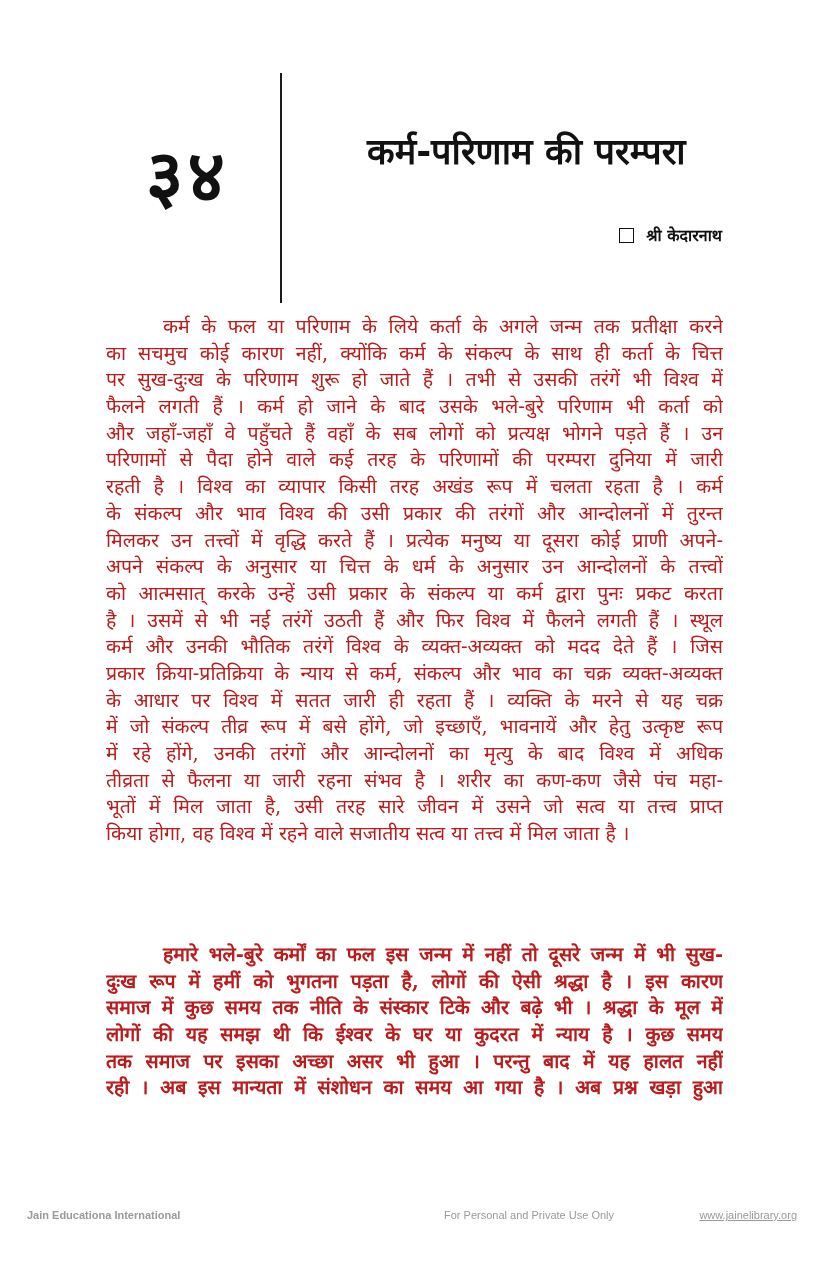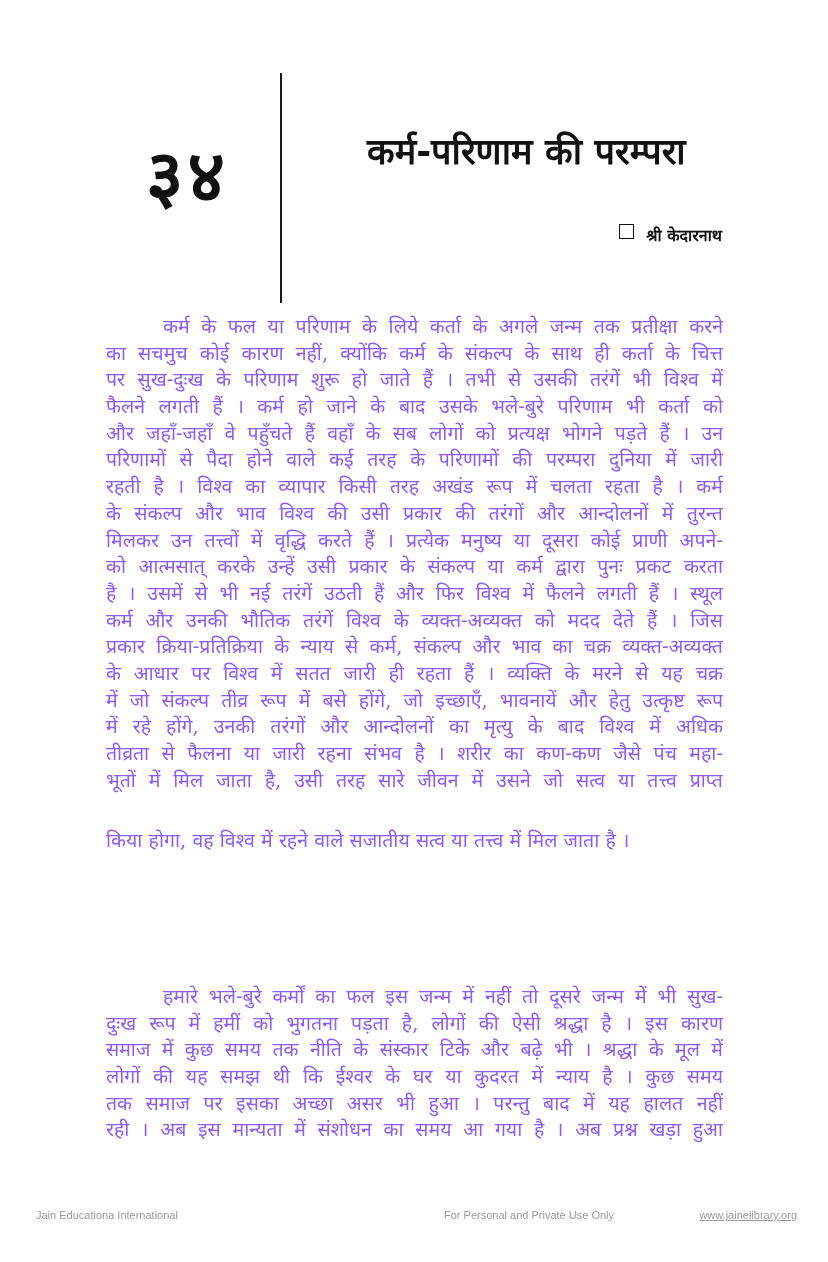--- a/index.html
+++ b/index.html
@@ -44,68 +44,68 @@
     line-height: 1.2;
     white-space: nowrap;
     color: #111;
     margin-left: 42px;
   }
   .byline {
     position: absolute;
     right: 106px;
     top: 224px;
     display: flex;
-    align-items: flex-start;
+    align-items: center;
     gap: 12px;
     font-family: "DejaVu Sans", sans-serif;
     font-weight: bold;
     font-size: 16px;
     color: #111;
   }
   .byline .box {
     width: 13px;
     height: 13px;
     border: 1.5px solid #111;
     display: inline-block;
   }
 
   .body-text {
     position: absolute;
     left: 106px;
     width: 617px;
     font-family: "DejaVu Serif", serif;
     font-size: 19.5px;
-    color: #8b5cf6;
+    color: #b91c1c;
   }
   .para1 { top: 314px; }
-  .para2 { top: 984px; }
+  .para2 { top: 942px; font-weight: bold; }
   .line {
     display: block;
     height: 26.7px;
     line-height: 26.7px;
     white-space: nowrap;
     text-align: justify;
     text-align-last: justify;
     overflow: hidden;
   }
   .line.indent { padding-left: 57px; }
-  .line.last { text-align-last: left; margin-top: 34px; }
+  .line.last { text-align-last: left; }
 
   .footer {
     position: absolute;
     top: 1209px;
     left: 0;
     width: 828px;
     height: 20px;
     font-family: "Liberation Sans", sans-serif;
     font-size: 11px;
     color: #9a9a9a;
   }
   .footer span { position: absolute; top: 0; white-space: nowrap; }
-  .footer .f-left { left: 36px; }
+  .footer .f-left { left: 27px; font-weight: bold; }
   .footer .f-center { left: 214px; width: 400px; text-align: right; }
   .footer .f-right { right: 31px; text-decoration: underline; }
 </style>
 </head>
 <body>
 
 <div class="page">
 
   <div class="chapter-number">३४</div>
 
@@ -121,20 +121,21 @@
   <div class="body-text para1">
     <span class="line indent">कर्म के फल या परिणाम के लिये कर्ता के अगले जन्म तक प्रतीक्षा करने</span>
     <span class="line">का सचमुच कोई कारण नहीं, क्योंकि कर्म के संकल्प के साथ ही कर्ता के चित्त</span>
     <span class="line">पर सुख-दुःख के परिणाम शुरू हो जाते हैं । तभी से उसकी तरंगें भी विश्व में</span>
     <span class="line">फैलने लगती हैं । कर्म हो जाने के बाद उसके भले-बुरे परिणाम भी कर्ता को</span>
     <span class="line">और जहाँ-जहाँ वे पहुँचते हैं वहाँ के सब लोगों को प्रत्यक्ष भोगने पड़ते हैं । उन</span>
     <span class="line">परिणामों से पैदा होने वाले कई तरह के परिणामों की परम्परा दुनिया में जारी</span>
     <span class="line">रहती है । विश्व का व्यापार किसी तरह अखंड रूप में चलता रहता है । कर्म</span>
     <span class="line">के संकल्प और भाव विश्व की उसी प्रकार की तरंगों और आन्दोलनों में तुरन्त</span>
     <span class="line">मिलकर उन तत्त्वों में वृद्धि करते हैं । प्रत्येक मनुष्य या दूसरा कोई प्राणी अपने-</span>
+    <span class="line">अपने संकल्प के अनुसार या चित्त के धर्म के अनुसार उन आन्दोलनों के तत्त्वों</span>
     <span class="line">को आत्मसात् करके उन्हें उसी प्रकार के संकल्प या कर्म द्वारा पुनः प्रकट करता</span>
     <span class="line">है । उसमें से भी नई तरंगें उठती हैं और फिर विश्व में फैलने लगती हैं । स्थूल</span>
     <span class="line">कर्म और उनकी भौतिक तरंगें विश्व के व्यक्त-अव्यक्त को मदद देते हैं । जिस</span>
     <span class="line">प्रकार क्रिया-प्रतिक्रिया के न्याय से कर्म, संकल्प और भाव का चक्र व्यक्त-अव्यक्त</span>
     <span class="line">के आधार पर विश्व में सतत जारी ही रहता हैं । व्यक्ति के मरने से यह चक्र</span>
     <span class="line">में जो संकल्प तीव्र रूप में बसे होंगे, जो इच्छाएँ, भावनायें और हेतु उत्कृष्ट रूप</span>
     <span class="line">में रहे होंगे, उनकी तरंगों और आन्दोलनों का मृत्यु के बाद विश्व में अधिक</span>
     <span class="line">तीव्रता से फैलना या जारी रहना संभव है । शरीर का कण-कण जैसे पंच महा-</span>
     <span class="line">भूतों में मिल जाता है, उसी तरह सारे जीवन में उसने जो सत्व या तत्त्व प्राप्त</span>
     <span class="line last">किया होगा, वह विश्व में रहने वाले सजातीय सत्व या तत्त्व में मिल जाता है ।</span>

